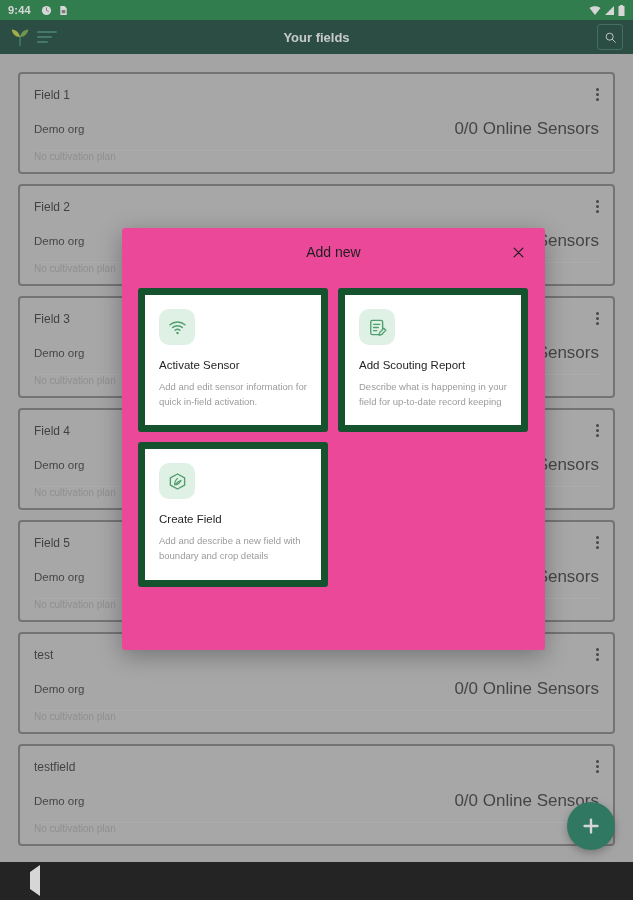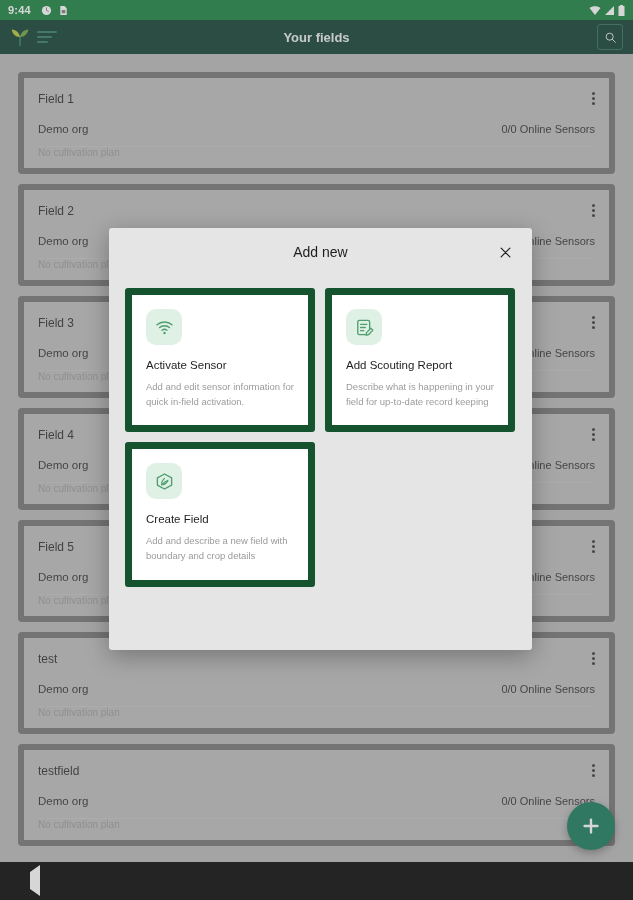--- a/index.html
+++ b/index.html
@@ -64,64 +64,64 @@
 
   
   .list {
     position: absolute; top: 62px; left: 0;
     width: 633px; height: 800px;
     padding: 10px 18px 0 18px;
     overflow: hidden;
   }
   .field-card {
     background: #bcbcbc;
-    border: 6px solid #737373;
+    border: 2px solid #737373;
     border-radius: 4px;
     margin-bottom: 10px;
     padding: 14px 14px 10px 14px;
     position: relative;
   }
   .fc-row1 { display: flex; align-items: flex-start; }
   .fc-name { font-size: 12px; color: #2b2b2b; }
   .kebab {
     position: absolute; right: 12px; top: 12px;
     display: flex; flex-direction: column; gap: 2px;
     cursor: pointer; padding: 2px;
   }
   .kebab span { width: 3px; height: 3px; border-radius: 50%; background: #333; display: block; }
   .fc-row2 {
     display: flex; justify-content: space-between; align-items: center;
     margin-top: 17px; padding-bottom: 11px;
     border-bottom: 1px solid #c3c3c3;
   }
   .fc-org { font-size: 11.5px; color: #2f2f2f; }
-  .fc-sensors { font-size: 11px; color: #2f2f2f; margin-left: 48px; }
+  .fc-sensors { font-size: 17px; color: #2f2f2f; margin-left: 48px; }
   .fc-plan { font-size: 10px; color: #9a9a9a; margin-top: 0; }
 
   
   .fab {
     position: absolute; right: 18px; bottom: 50px;
     width: 48px; height: 48px; border-radius: 50%;
     background: #14795a;
     display: flex; align-items: center; justify-content: center;
     box-shadow: 0 3px 8px rgba(0,0,0,.35);
     cursor: pointer; z-index: 5;
   }
 
   
   .scrim {
     position: absolute; inset: 0;
     background: rgba(120,120,120,.30);
     z-index: 10;
   }
   .modal {
     position: absolute;
-    left: 109px; top: 228px;
+    left: 122px; top: 228px;
     width: 423px; height: 422px;
-    background: #e5e5e5;
+    background: #ec4899;
     border-radius: 3px;
     box-shadow: 0 6px 24px rgba(0,0,0,.30);
     z-index: 11;
     display: flex; flex-direction: column;
   }
   .modal-head {
     position: relative;
     height: 48px;
     display: flex; align-items: center; justify-content: center;
     flex: 0 0 auto;

